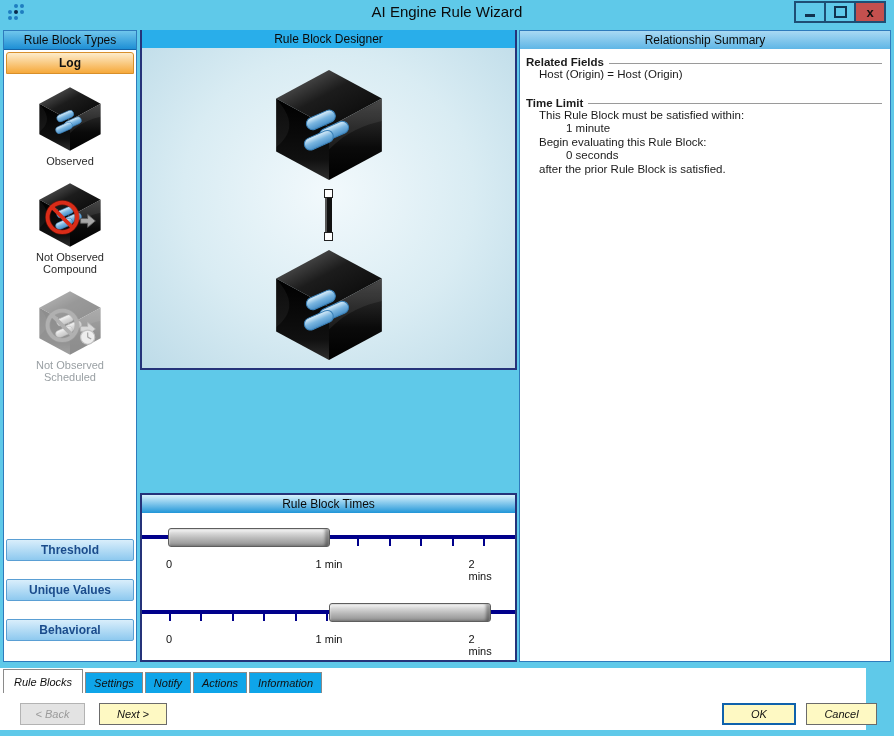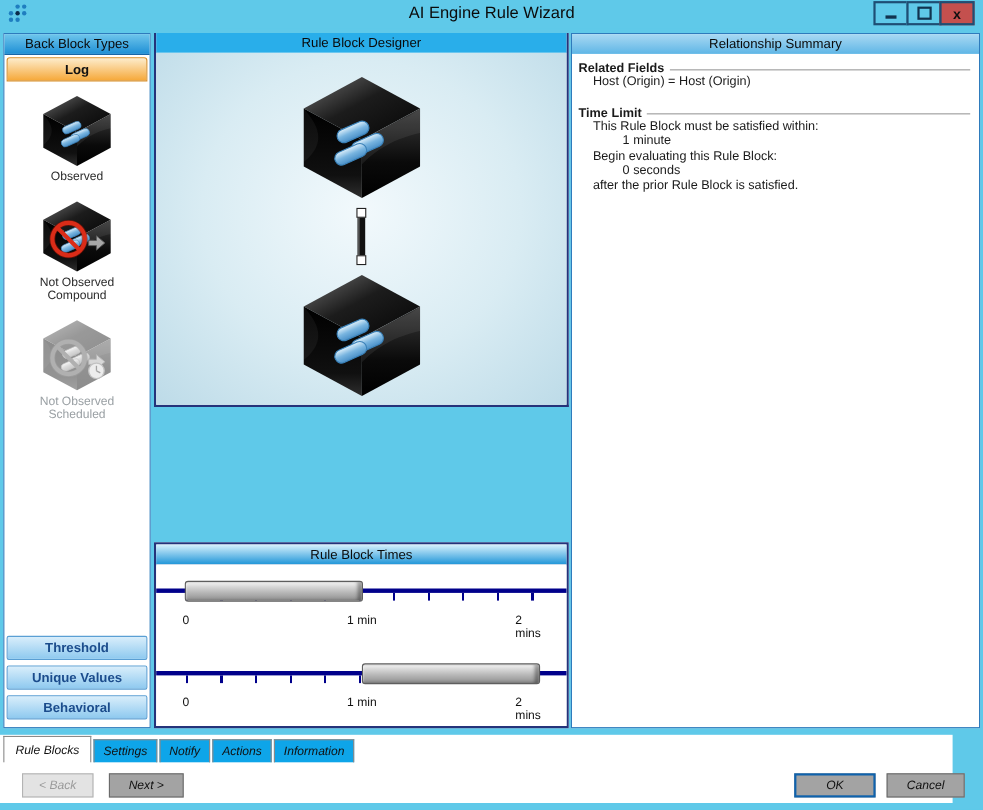--- a/index.html
+++ b/index.html
@@ -36,21 +36,21 @@
   .left-panel{left:3px;top:30px;width:134px;height:632px;border:1px solid #2e7bbc;
     display:flex;flex-direction:column;}
   .left-panel .phead{background:linear-gradient(#6fc6ec,#1e8fd5);border-bottom:1px solid #1565a8;}
   .log-btn{margin:2px;height:20px;line-height:20px;text-align:center;font-size:12px;font-weight:bold;color:#111;
     background:linear-gradient(#fdeccb,#f6a93b);border:1px solid #d88f2a;border-radius:3px 3px 0 0;}
   .types-area{flex:1;display:flex;flex-direction:column;align-items:center;padding-top:10px;}
   .type-item{display:flex;flex-direction:column;align-items:center;margin-bottom:14px;}
   .type-item .ticon{width:78px;height:66px;}
   .type-label{font-size:11px;color:#2b2b2b;text-align:center;width:86px;line-height:12.5px;margin-top:3px;}
   .type-item.disabled .type-label{color:#9aa0a4;}
-  .cat-btn{margin:5px 2px;height:20px;line-height:20px;text-align:center;font-size:12px;font-weight:bold;
+  .cat-btn{margin:18px 2px;height:20px;line-height:20px;text-align:center;font-size:12px;font-weight:bold;
     color:#1b4c8c;background:linear-gradient(#d9eefb,#8ec9ef);border:1px solid #5a9fd4;border-radius:2px;}
   .cat-btns{margin-bottom:2px;}
 
   
   .designer{left:140px;top:30px;width:377px;height:340px;border:2px solid #25337a;border-top:none;}
   .designer .phead{background:#29aeea;}
   .designer-body{position:absolute;left:0;top:18px;right:0;bottom:0;
     background:radial-gradient(ellipse at 50% 45%, #f2f9fc 0%, #d9ecf3 55%, #bddbe8 100%);
     display:flex;flex-direction:column;align-items:center;}
   .big-cube{width:122px;height:114px;}
@@ -90,21 +90,21 @@
   .sec-line.indent{padding-left:40px;}
   .sec-gap{height:13px;}
 
   
   .footer{position:absolute;left:0;top:668px;width:866px;height:62px;background:#fff;font-style:italic;}
   .tabbar{position:absolute;left:3px;top:1px;display:flex;align-items:flex-end;height:24px;}
   .tab{background:#0ea5e9;border:1px solid #8a8a8a;border-bottom:none;height:21px;line-height:21px;
     padding:0 8px;font-size:11px;color:#111;margin-right:2px;box-sizing:border-box;}
   .tab.active{background:#fff;height:24px;line-height:24px;padding:0 10px;position:relative;z-index:2;}
   .btn{position:absolute;top:35px;height:22px;font-size:11px;color:#111;text-align:center;line-height:20px;
-    background:#a3a3a3;border:1px solid #6b6b6b;box-sizing:border-box;}
+    background:#fef9c3;border:1px solid #6b6b6b;box-sizing:border-box;}
   .btn.back{left:20px;width:65px;background:#e3e3e3;border-color:#b3b3b3;color:#9a9a9a;}
   .btn.next{left:99px;width:68px;}
   .btn.ok{left:722px;width:74px;border:2px solid #0f62ac;line-height:18px;}
   .btn.cancel{left:806px;width:71px;}
 </style>
 </head>
 <body>
 
 <svg width="0" height="0" style="position:absolute" aria-hidden="true">
   <defs>
@@ -174,21 +174,21 @@
       <div class="winbtn">
           <span class="glyph-max"></span>
         </div>
       <div class="winbtn close">
           <span class="glyph-x">x</span>
         </div>
     </div>
   </div>
 
   <div class="panel left-panel">
-    <div class="phead">Back Block Types</div>
+    <div class="phead">Rule Block Types</div>
     <div class="log-btn">Log</div>
 
     <div class="types-area">
       <div class="type-item">
         <svg class="ticon" viewBox="0 0 120 112">
             <use href="#iso-cube"></use>
           </svg>
         <div class="type-label">Observed</div>
       </div>
       <div class="type-item">

